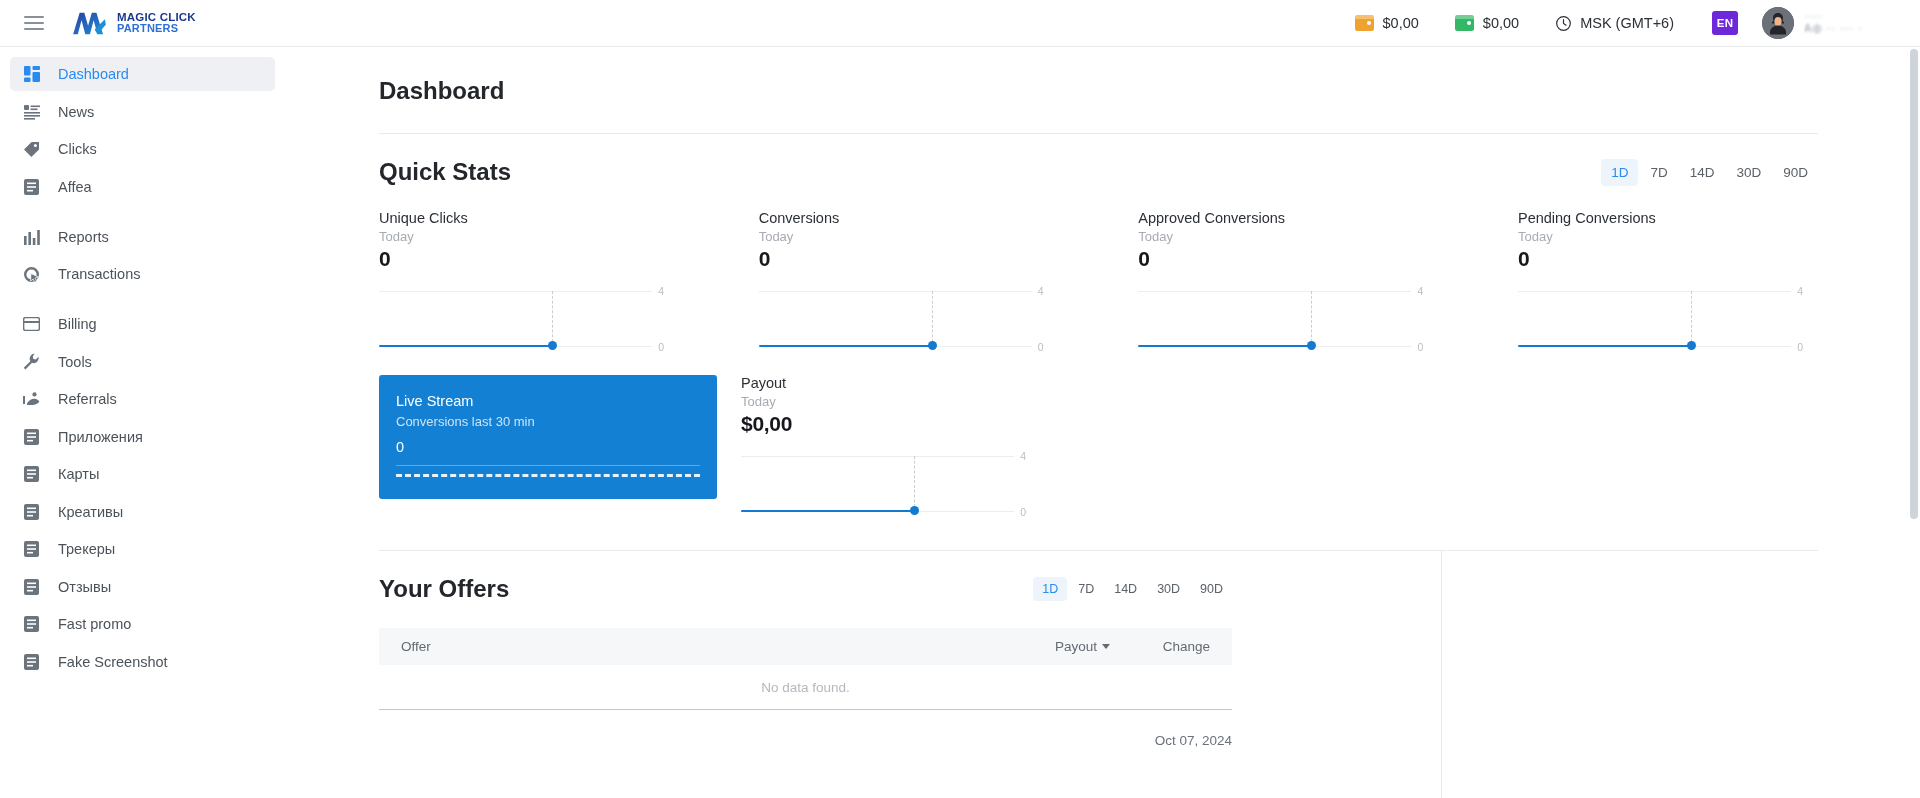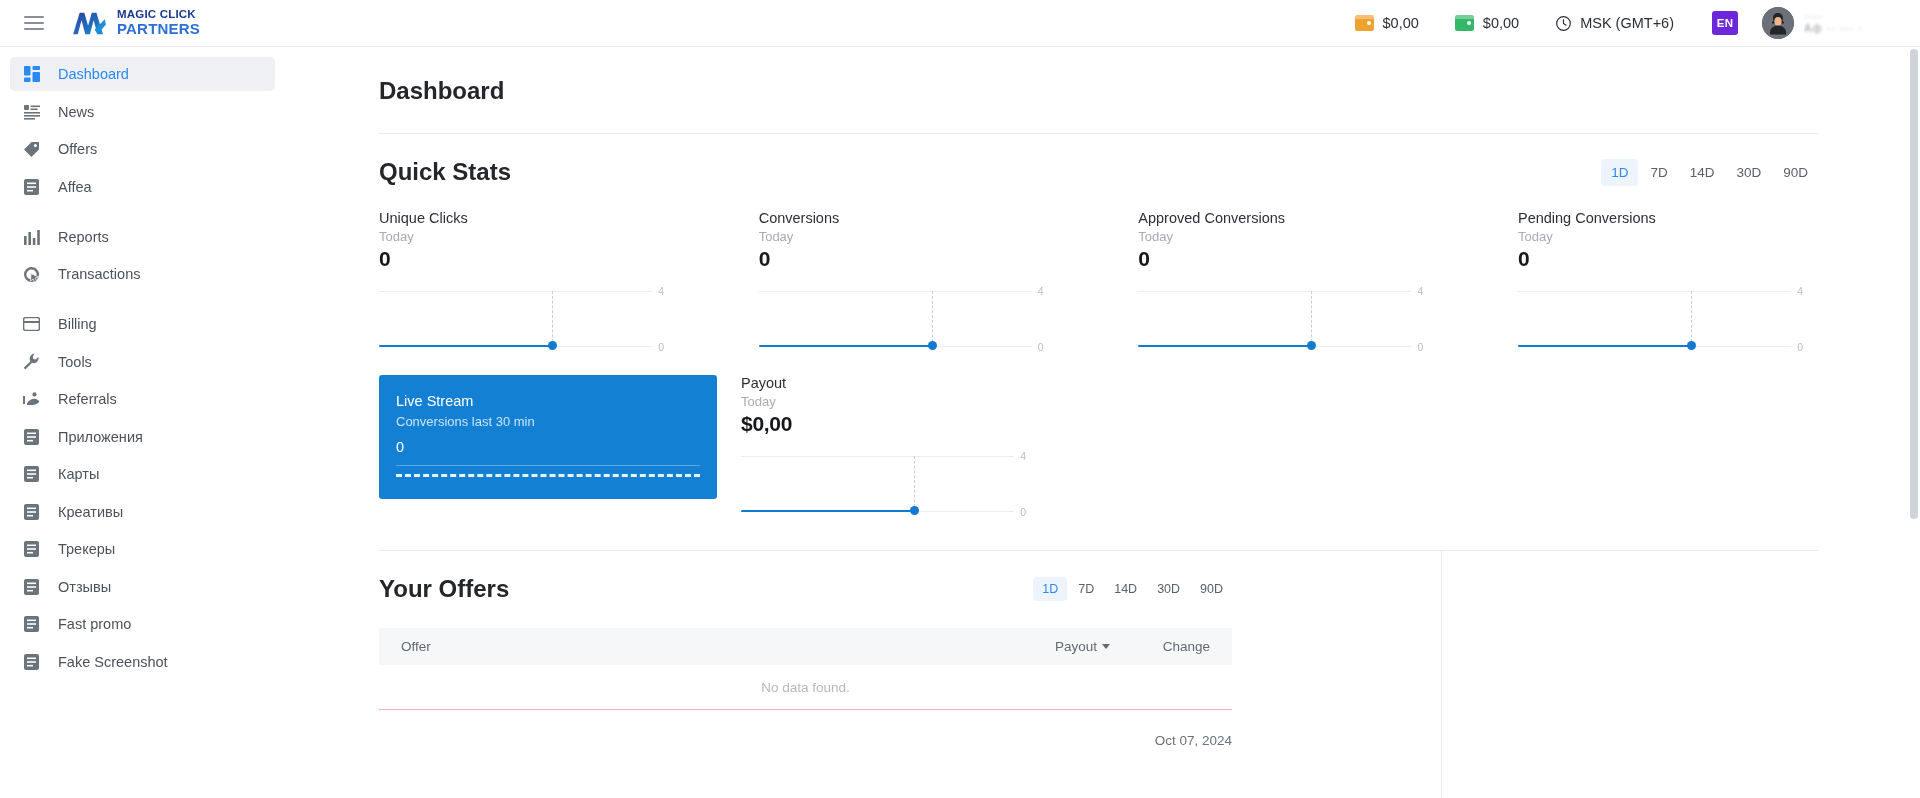--- a/index.html
+++ b/index.html
@@ -23,21 +23,21 @@
     margin-left: 24px; margin-right: 26px;
     display: flex; flex-direction: column; justify-content: space-between;
     cursor: pointer;
   }
   .hamburger span { display:block; height: 2px; background: #8a9099; border-radius: 1px; }
 
   .logo-wrap { display: flex; align-items: center; gap: 9px; cursor: pointer; }
   .logo-mark { width: 38px; height: 28px; }
   .logo-text { line-height: 1.02; }
   .logo-text .l1 { font-size: 11.5px; font-weight: bold; color: #1b3a8f; letter-spacing: .2px; }
-  .logo-text .l2 { font-size: 15px; font-weight: bold; color: #2d6fd4; letter-spacing: .2px; }
+  .logo-text .l2 { font-size: 11px; font-weight: bold; color: #2d6fd4; letter-spacing: .2px; }
 
   .header-right {
     margin-left: auto; display: flex; align-items: center;
     height: 47px; padding-right: 24px;
   }
   .wallet { display: flex; align-items: center; gap: 9px; margin-right: 36px; cursor: pointer; }
   .wallet-amt { font-size: 14.5px; color: #2b2f36; }
   .wallet-icon { width: 19px; height: 16px; position: relative; border-radius: 2.5px; }
   .wallet-icon::after {
     content:""; position:absolute; right:3px; top:6px;
@@ -301,21 +301,21 @@
     <span class="nav-label">News</span>
   </div>
 
   <div class="nav-item">
     <span class="nav-icon">
       <svg width="17" height="17" viewBox="0 0 17 17">
         <path d="M1 8.6 L8.6 1 L16 1 L16 8.4 L8.4 16 Z" fill="#6b737c"></path>
         <circle cx="12.4" cy="4.6" r="1.5" fill="#ffffff"></circle>
       </svg>
     </span>
-    <span class="nav-label">Offers</span>
+    <span class="nav-label">Clicks</span>
   </div>
 
   <div class="nav-item">
     <span class="nav-icon">
       <svg width="15" height="16" viewBox="0 0 15 16">
         <rect x="0" y="0" width="15" height="16" rx="2" fill="#6b737c"></rect>
         <rect x="3" y="3.5" width="9" height="1.6" fill="#ffffff"></rect>
         <rect x="3" y="7.2" width="9" height="1.6" fill="#ffffff"></rect>
         <rect x="3" y="10.9" width="6" height="1.6" fill="#ffffff"></rect>
       </svg>

